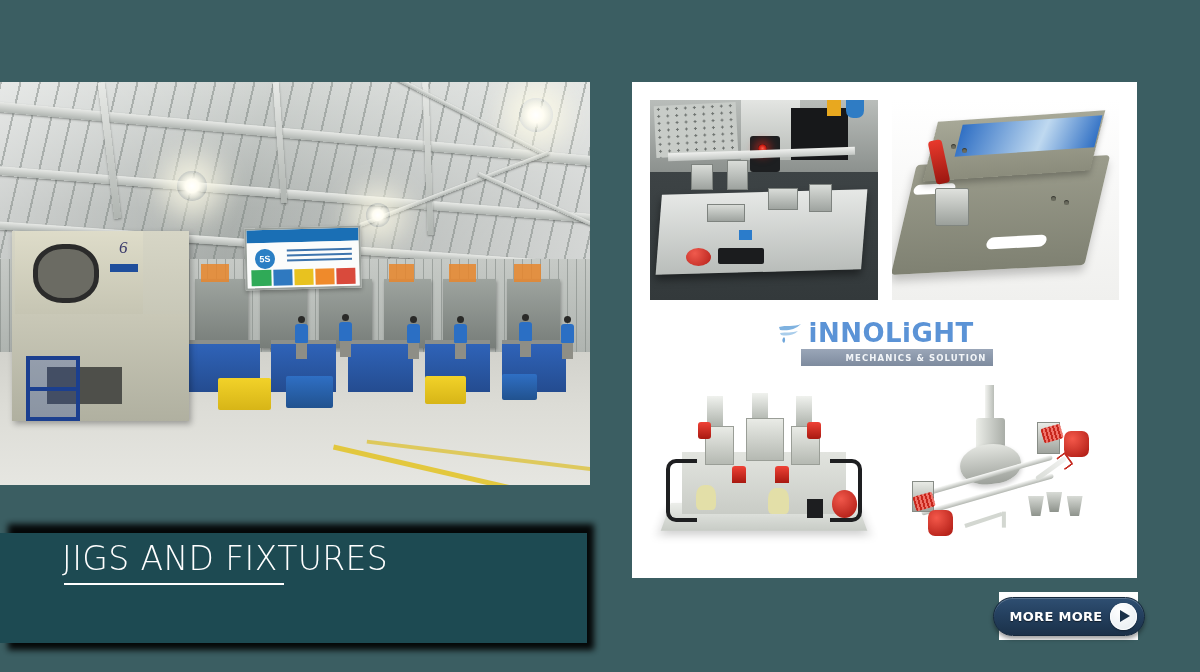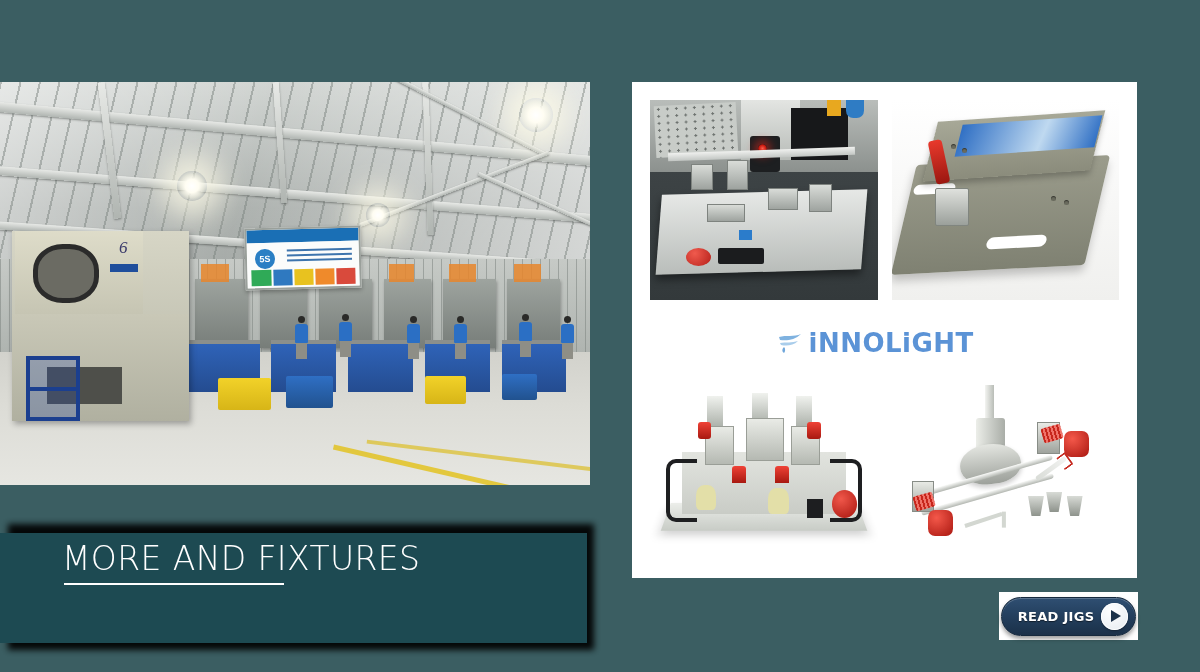--- a/index.html
+++ b/index.html
@@ -734,20 +734,23 @@
           <div class="logo-main">
             <span class="logo-mark">
               <svg viewBox="0 0 26 22" width="26" height="22" aria-hidden="true">
                 <path d="M2 5 C9 3, 17 5, 24 2 C18 8, 10 9, 3 8 Z" fill="#7fb2e0"></path>
                 <path d="M3 11 C9 10, 15 11, 21 9 C16 14, 9 14, 4 13 Z" fill="#a9cdeb"></path>
                 <path d="M6 16 C8 13, 9 19, 7 21 C5 20, 5 18, 6 16 Z" fill="#6fa6da"></path>
               </svg>
             </span>
             <span class="logo-text">iNNOLiGHT</span>
           </div>
+          <div class="logo-bar">
+            <span class="logo-sub">MECHANICS &amp; SOLUTION</span>
+          </div>
         </div>
       </div>
 
       <div class="photo-tile t3">
         <div class="cf-base"></div>
         <div class="cf-deck"></div>
         <div class="cf-post p1"></div>
         <div class="cf-post p2"></div>
         <div class="cf-post p3"></div>
         <div class="cf-block b1"></div>
@@ -782,26 +785,26 @@
         <div class="bit bt1"></div>
         <div class="bit bt2"></div>
         <div class="bit bt3"></div>
       </div>
 
     </div>
   </div>
 
   <div class="title-shadow"></div>
   <div class="title-card">
-    <div class="title-heading">MORE AND FIXTURES</div>
+    <div class="title-heading">JIGS AND FIXTURES</div>
     <div class="title-rule"></div>
   </div>
 
   <div class="readmore-plate">
     <div class="readmore-btn">
-      <span class="readmore-label">READ JIGS</span>
+      <span class="readmore-label">MORE MORE</span>
       <span class="play-circle">
         <span class="play-tri"></span>
       </span>
     </div>
   </div>
 
 </div>
 
 </body></html>

